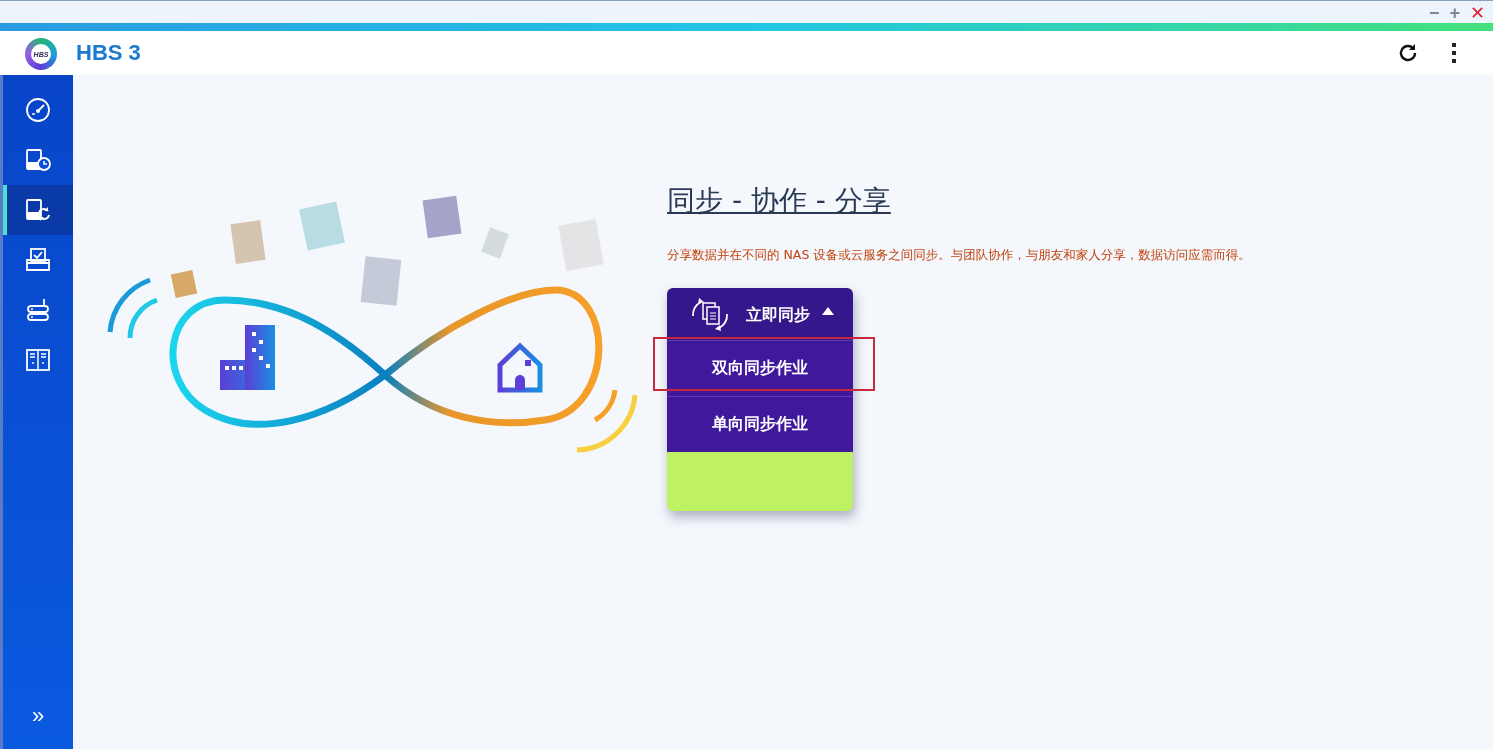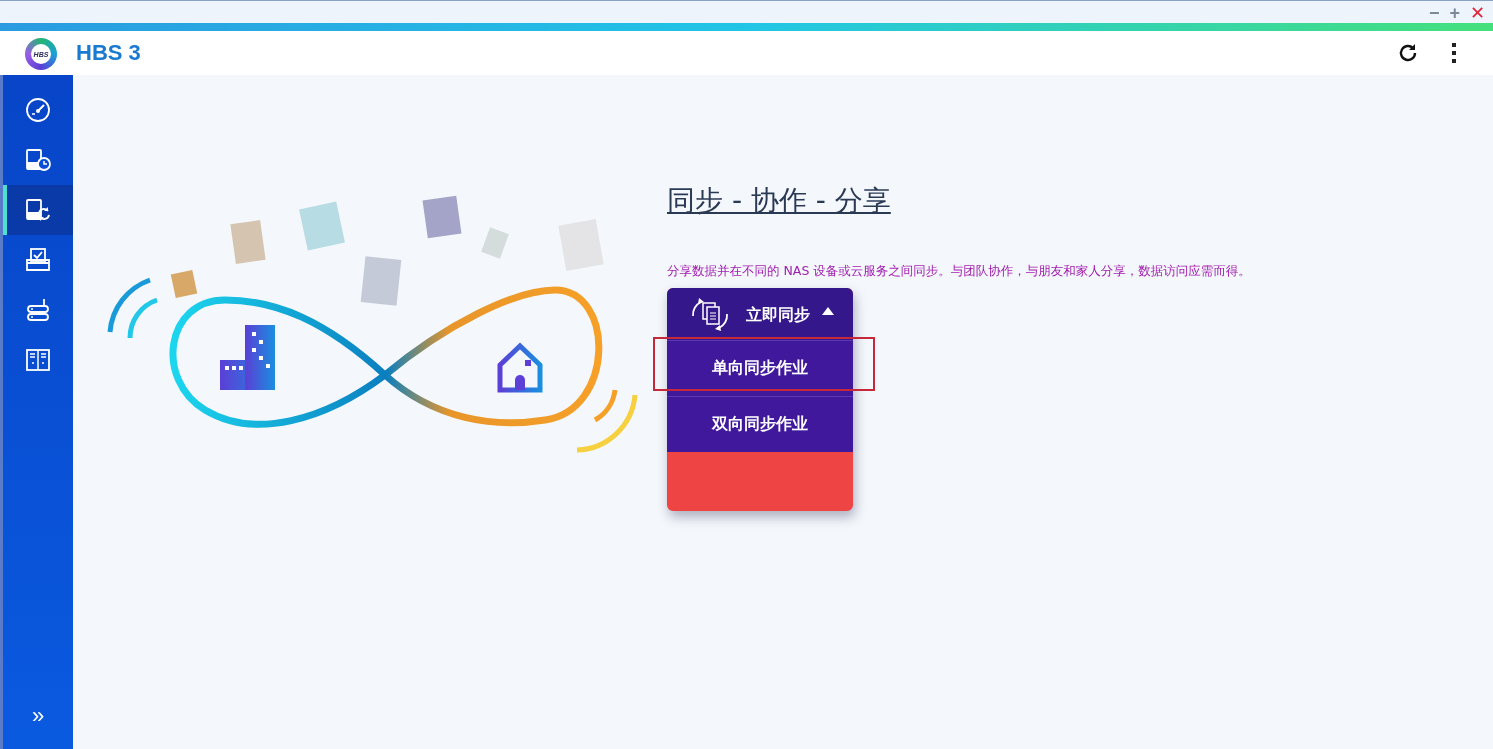--- a/index.html
+++ b/index.html
@@ -24,23 +24,23 @@
   .sidebar { position: absolute; left: 0; top: 75px; width: 73px; height: 674px; background: linear-gradient(180deg, #0845c8 0%, #0a5ae0 100%); border-left: 3px solid #5a7cc8; }
   .nav-item { position: absolute; left: 0; width: 70px; height: 50px; display: flex; align-items: center; justify-content: center; cursor: pointer; }
   .nav-item.active { background: #0a3aa8; }
   .nav-item.active::before { content: ""; position: absolute; left: 0; top: 0; width: 4px; height: 50px; background: #4de0d0; }
   .nav-item svg { width: 28px; height: 28px; }
   .expand-btn { position: absolute; left: 0; bottom: 18px; width: 70px; height: 30px; display: flex; align-items: center; justify-content: center; color: #fff; font-size: 22px; cursor: pointer; }
 
   .illustration { position: absolute; left: 95px; top: 180px; width: 560px; height: 290px; }
 
   .hero-title { position: absolute; left: 667px; top: 182px; font-size: 28px; color: #2a3a55; font-family: "DejaVu Sans", sans-serif; font-weight: normal; text-decoration: underline; }
-  .hero-desc { position: absolute; left: 667px; top: 247px; font-size: 12.5px; color: #a21caf; font-family: "DejaVu Sans", sans-serif; margin-top: 16px; }
+  .hero-desc { position: absolute; left: 667px; top: 247px; font-size: 12.5px; color: #c2410c; font-family: "DejaVu Sans", sans-serif; }
 
-  .sync-menu { position: absolute; left: 667px; top: 288px; width: 186px; height: 223px; background: #ef4444; border-radius: 6px; box-shadow: 2px 6px 12px rgba(40,40,80,0.35); overflow: hidden; }
+  .sync-menu { position: absolute; left: 667px; top: 288px; width: 186px; height: 223px; background: #bef264; border-radius: 6px; box-shadow: 2px 6px 12px rgba(40,40,80,0.35); overflow: hidden; }
   .sync-head { position: relative; height: 52px; background: #34178a; display: flex; align-items: center; cursor: pointer; }
   .sync-icon { position: absolute; left: 20px; top: 8px; width: 46px; height: 36px; }
   .sync-label { position: absolute; left: 79px; top: 17px; font-size: 16px; color: #fff; font-weight: bold; font-family: "DejaVu Sans", sans-serif; }
   .sync-caret { position: absolute; left: 155px; top: 19px; width: 0; height: 0; border-left: 6px solid transparent; border-right: 6px solid transparent; border-bottom: 8px solid #fff; }
   .menu-item { position: relative; height: 56px; display: flex; align-items: center; justify-content: center; color: #fff; font-size: 16px; font-weight: bold; font-family: "DejaVu Sans", sans-serif; border-top: 1px solid #5a38b0; cursor: pointer; background: #40189c; }
   .menu-item:first-of-type { border-top: none; }
 
   .highlight-box { position: absolute; left: 653px; top: 337px; width: 222px; height: 54px; border: 2px solid #c8283c; pointer-events: none; }
 </style>
 </head>
@@ -179,17 +179,17 @@
       <path d="M12 2 l5 4 -6 2z" fill="#fff"></path>
       <path d="M40 18 A14 14 0 0 1 32 32" fill="none" stroke="#fff" stroke-width="1.8"></path>
       <path d="M34 35 l-6-2 5-4z" fill="#fff"></path>
       <rect x="16" y="7" width="12" height="16" fill="none" stroke="#fff" stroke-width="1.5"></rect>
       <rect x="20" y="11" width="12" height="17" fill="#34178a" stroke="#fff" stroke-width="1.5"></rect>
       <path d="M23 17h6 M23 20h6 M23 23h6" stroke="#fff" stroke-width="1.2"></path>
     </svg>
     <span class="sync-label">立即同步</span>
     <span class="sync-caret"></span>
   </div>
+  <div class="menu-item">双向同步作业</div>
   <div class="menu-item">单向同步作业</div>
-  <div class="menu-item">双向同步作业</div>
 </div>
 
 <div class="highlight-box"></div>
 
 </body></html>

